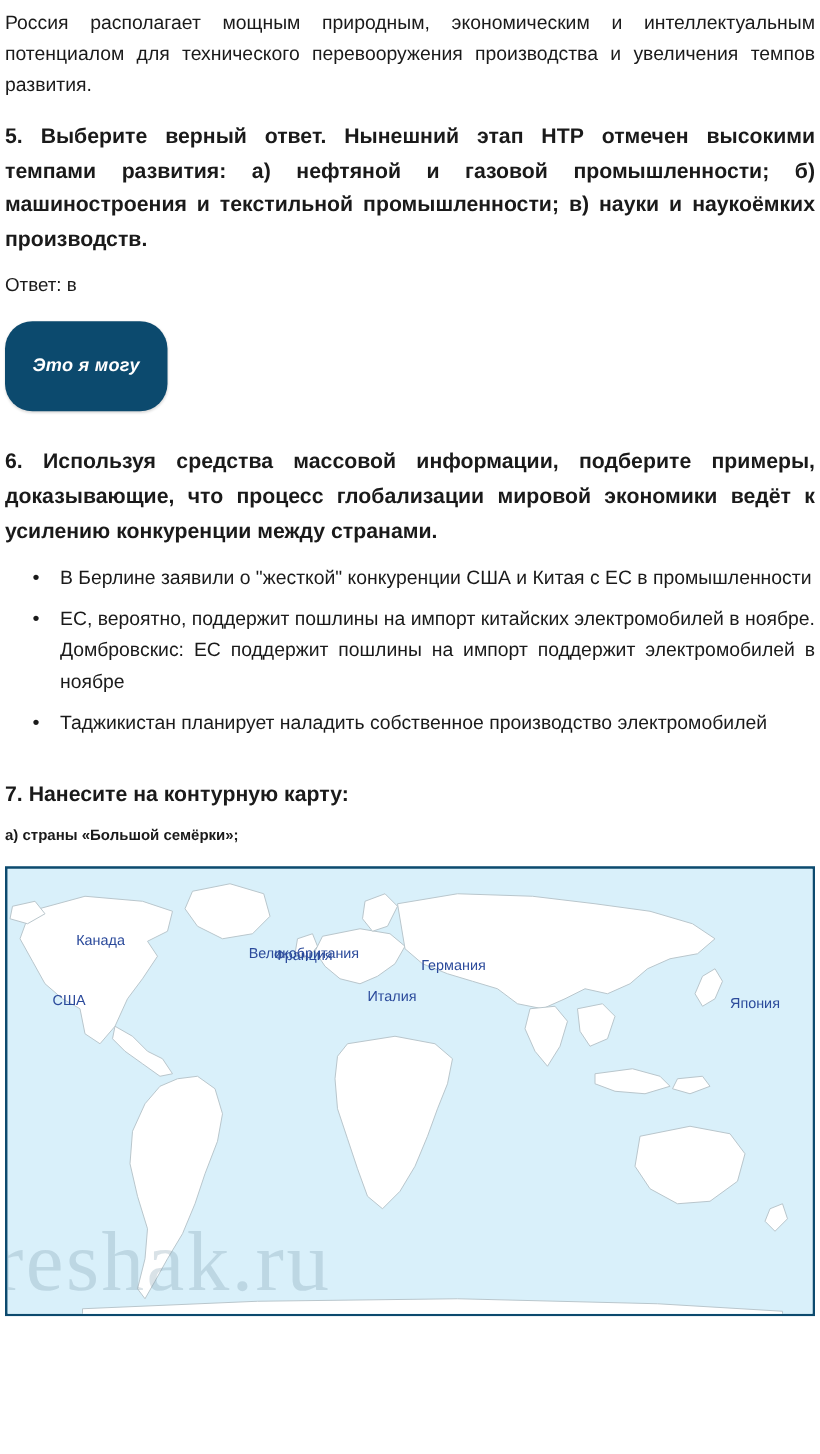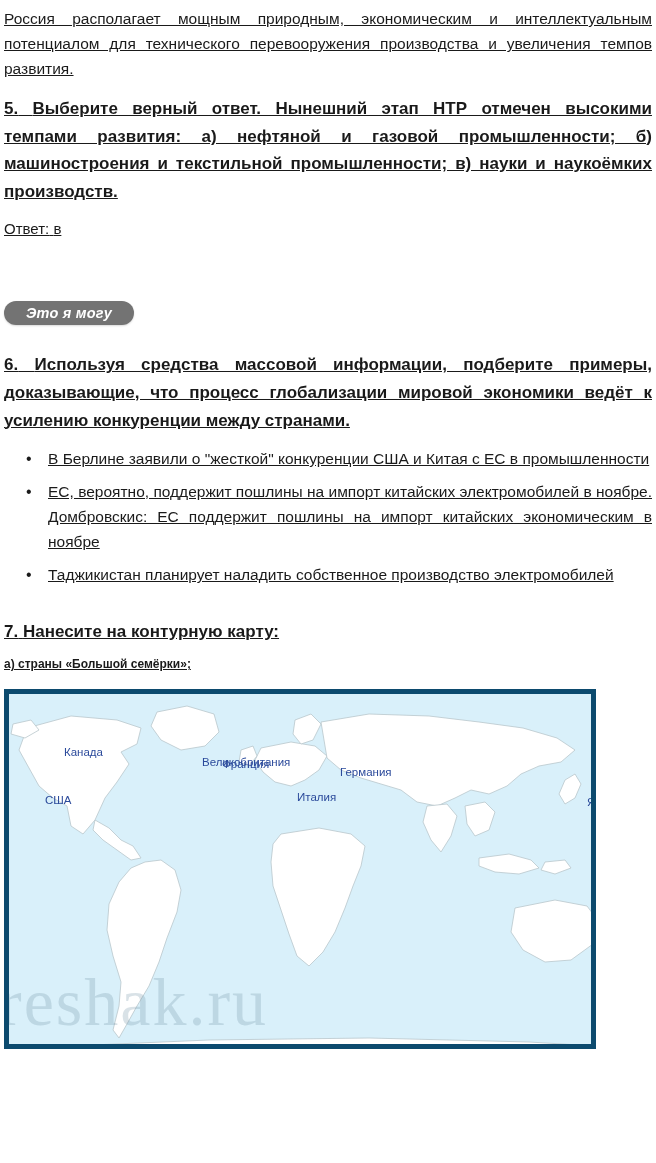--- a/index.html
+++ b/index.html
@@ -9,21 +9,20 @@
   }
   body {
     width: 656px;
     font-family: "Liberation Sans", sans-serif;
     color: #1a1a1a;
   }
   .page {
     width: 656px;
     box-sizing: border-box;
     padding: 0 4px;
-    text-decoration: underline;
   }
   p.para {
     margin: 0 0 14px 0;
     font-size: 15.5px;
     line-height: 1.62;
     text-align: justify;
     text-justify: inter-word;
   }
   p.intro {
     margin-top: 6px;
@@ -41,30 +40,29 @@
   .answer {
     font-size: 15px;
     line-height: 1.6;
     margin: 0 0 16px 0;
   }
   .badge-wrap {
     margin: 0 0 26px 0;
   }
   .badge {
     display: inline-block;
-    background: #737373;
+    background: #0c4a6e;
     color: #ffffff;
     font-weight: bold;
     font-size: 14.5px;
     font-style: italic;
-    padding: 4px 22px;
+    padding: 28px 22px;
     border-radius: 22px;
     letter-spacing: 0.2px;
     box-shadow: 0 1px 2px rgba(0,0,0,0.15);
-    margin-top: 44px;
   }
   ul.bullets {
     margin: 4px 0 18px 0;
     padding-left: 40px;
     list-style: none;
   }
   ul.bullets li {
     position: relative;
     font-size: 15.5px;
     line-height: 1.62;
@@ -82,25 +80,25 @@
   .q7 {
     margin-top: 30px;
   }
   .subitem {
     font-weight: bold;
     font-size: 12px;
     margin: 0 0 18px 0;
   }
   .map-wrap {
     position: relative;
-    width: 592px;
+    width: 648px;
     height: 360px;
     margin: 0 0 0 0;
     background: #d9f0fa;
-    border: 5px solid #0c4a6e;
+    border: 2px solid #0c4a6e;
     box-sizing: border-box;
     overflow: hidden;
   }
   .map-svg {
     position: absolute;
     left: 0;
     top: 0;
   }
   .map-label {
     position: absolute;
@@ -141,21 +139,21 @@
     <span class="badge">Это я могу</span>
   </div>
 
   <p class="q">
     <span class="qnum">6.</span>
     <span>Используя средства массовой информации, подберите примеры, доказывающие, что процесс глобализации мировой экономики ведёт к усилению конкуренции между странами.</span>
   </p>
 
   <ul class="bullets">
     <li>В Берлине заявили о "жесткой" конкуренции США и Китая с ЕС в промышленности</li>
-    <li>ЕС, вероятно, поддержит пошлины на импорт китайских электромобилей в ноябре. Домбровскис: ЕС поддержит пошлины на импорт китайских экономическим в ноябре</li>
+    <li>ЕС, вероятно, поддержит пошлины на импорт китайских электромобилей в ноябре. Домбровскис: ЕС поддержит пошлины на импорт поддержит электромобилей в ноябре</li>
     <li>Таджикистан планирует наладить собственное производство электромобилей</li>
   </ul>
 
   <p class="q q7">
     <span class="qnum">7.</span>
     <span>Нанесите на контурную карту:</span>
   </p>
 
   <p class="subitem">а) страны «Большой семёрки»;</p>
 

